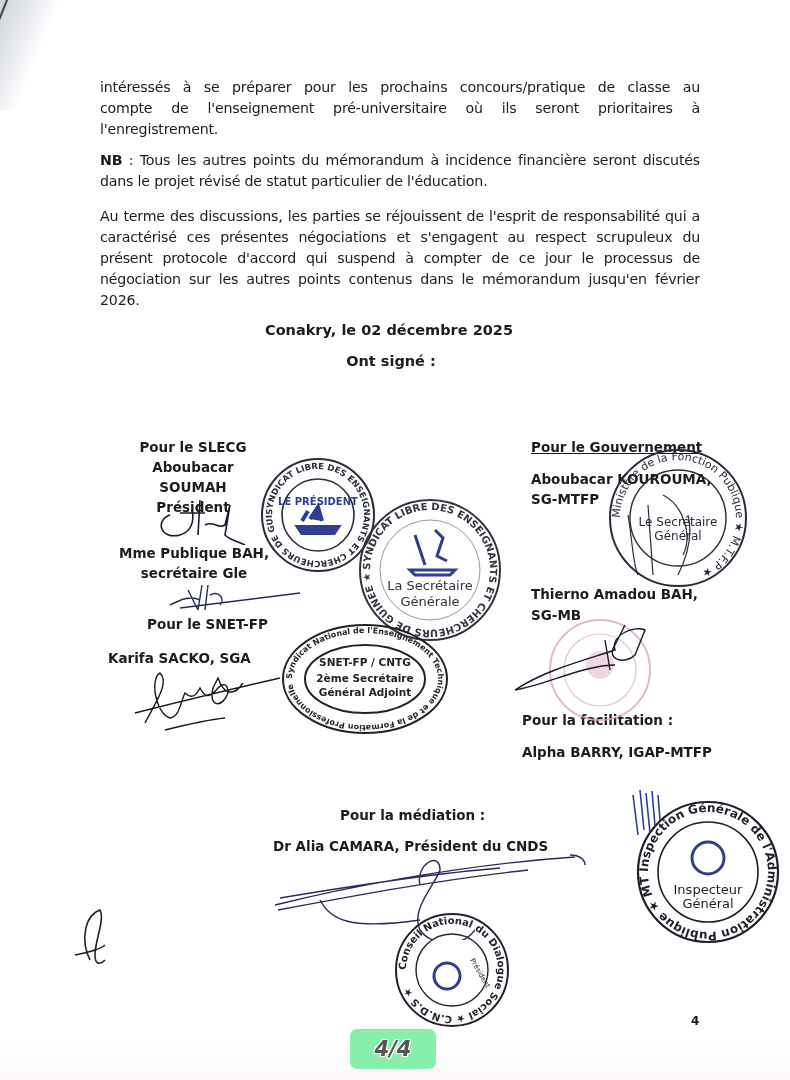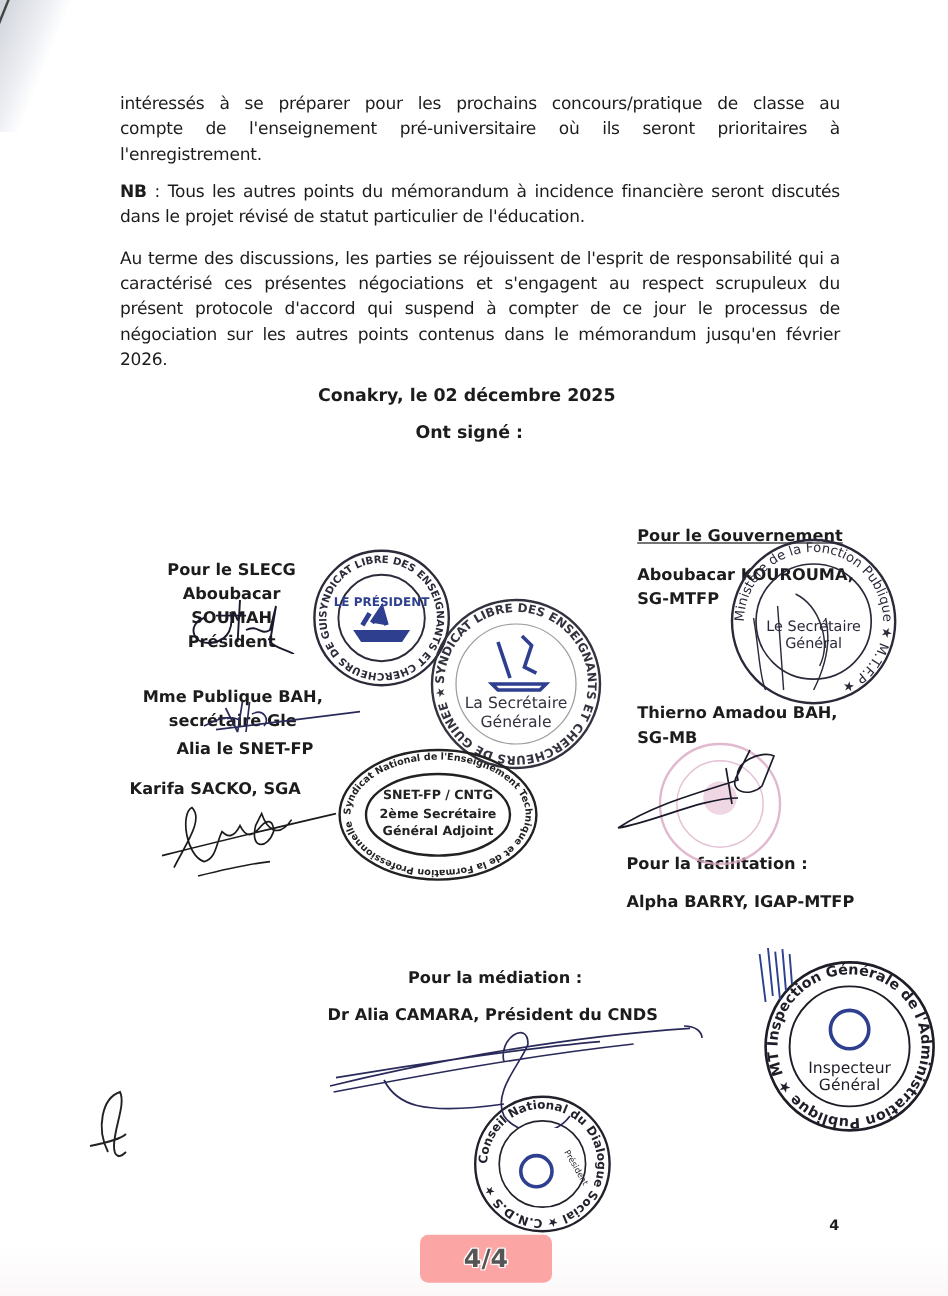--- a/index.html
+++ b/index.html
@@ -19,26 +19,26 @@
   .p1 { top: 77px; }
   .p1 .line { display: block; text-align: justify; text-align-last: justify; }
   .p1 .line.last { text-align-last: left; }
   .p2 { top: 150px; }
   .p3 { top: 206px; }
   .b { font-weight: bold; }
   .center { position: absolute; left: 0; width: 790px; text-align: center; font-weight: bold; font-size: 14.5px; }
   .date { top: 322px; left: -6px; }
   .signed { top: 353px; left: -4px; }
   .blk { position: absolute; font-weight: bold; font-size: 13.5px; line-height: 20px; }
-  .centered { text-align: center; margin-top: 28px; }
+  .centered { text-align: center; }
   .sig { position: absolute; }
   .stamp { position: absolute; }
   .page-num { position: absolute; left: 691px; top: 1014px; font-size: 12px; font-weight: bold; }
-  .pager { position: absolute; left: 350px; top: 1029px; width: 110px; height: 40px;
-    background: #fca5a5; border-radius: 7px; display: flex; align-items: center; justify-content: center; }
+  .pager { position: absolute; left: 350px; top: 1029px; width: 86px; height: 40px;
+    background: #86efac; border-radius: 7px; display: flex; align-items: center; justify-content: center; font-style: italic; }
   .pager span { font-weight: bold; font-size: 21px; color: #555; 
     text-shadow: -1px -1px 0 #fff, 1px -1px 0 #fff, -1px 1px 0 #fff, 1px 1px 0 #fff, 0 0 2px #fff; }
   .bottom-fade { position: absolute; left: 0; top: 1040px; width: 790px; height: 40px;
     background: linear-gradient(180deg, #ffffff, #fbf7f8); z-index: -1; }
 </style>
 </head>
 <body>
 
 <div class="bottom-fade"></div>
 <div class="corner-shadow"></div>
@@ -60,21 +60,21 @@
 <div class="blk centered" style="left:118px; top:437px; width:150px;">
   <div>Pour le SLECG</div>
   <div>Aboubacar SOUMAH</div>
   <div>Président</div>
 </div>
 <div class="blk centered" style="left:114px; top:543px; width:160px;">
   <div>Mme Publique BAH,</div>
   <div>secrétaire Gle</div>
 </div>
 
-<div class="blk" style="left:147px; top:614px;">Alia le SNET-FP</div>
+<div class="blk" style="left:147px; top:614px;">Pour le SNET-FP</div>
 <div class="blk" style="left:108px; top:648px;">Karifa SACKO, SGA</div>
 
 <div class="blk" style="left:531px; top:437px;text-decoration:underline;">Pour le Gouvernement</div>
 <div class="blk" style="left:531px; top:469px;">Aboubacar KOUROUMA,</div>
 <div class="blk" style="left:531px; top:489px;">SG-MTFP</div>
 <div class="blk" style="left:531px; top:584px;">Thierno Amadou BAH,</div>
 <div class="blk" style="left:531px; top:605px;">SG-MB</div>
 
 <div class="blk" style="left:522px; top:710px;">Pour la facilitation :</div>
 <div class="blk" style="left:522px; top:742px;">Alpha BARRY, IGAP-MTFP</div>

